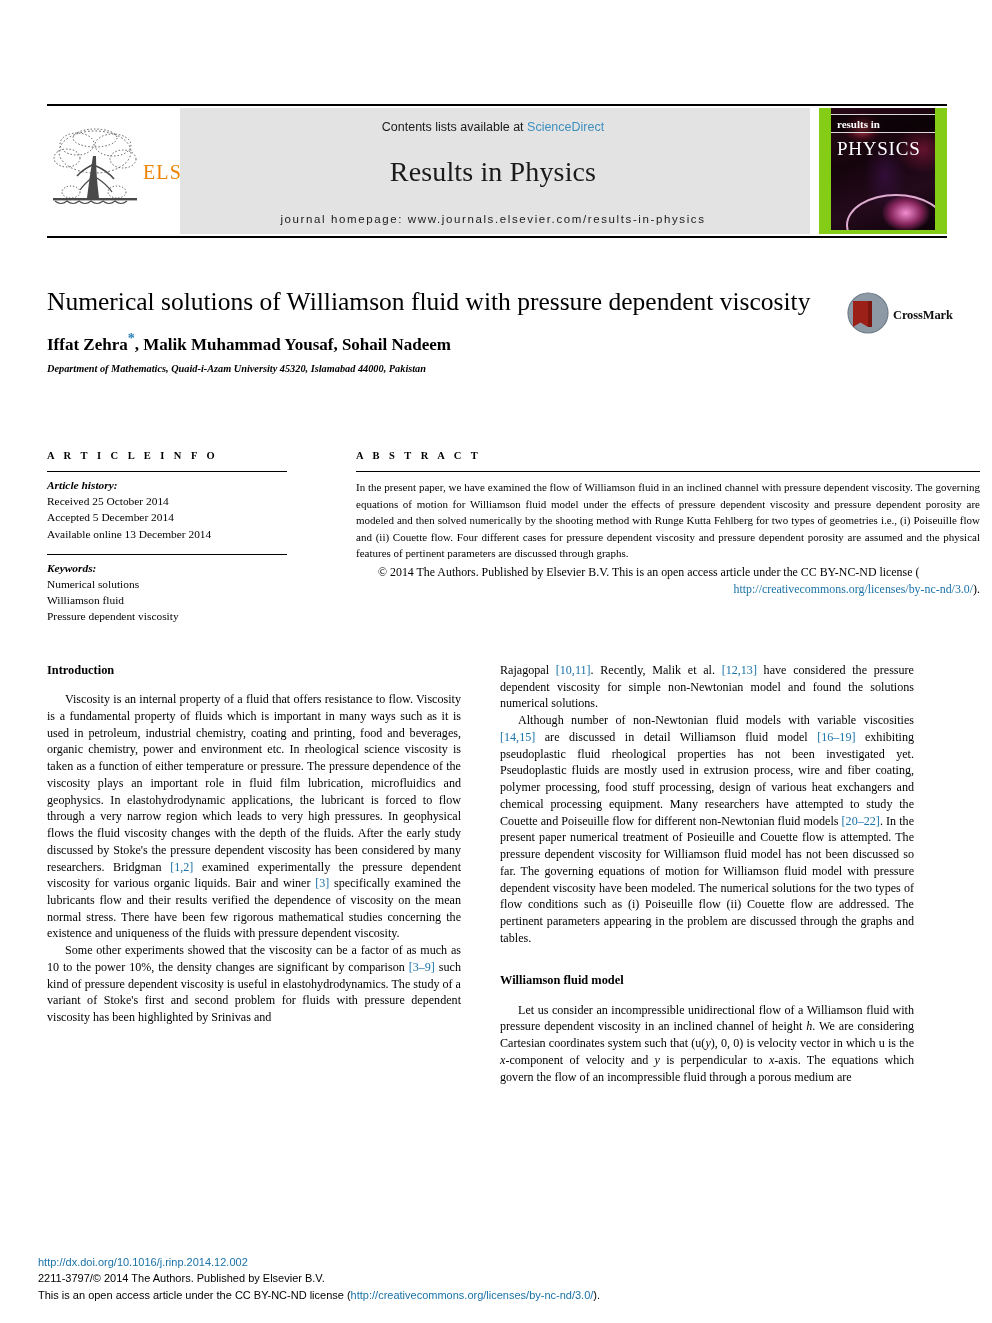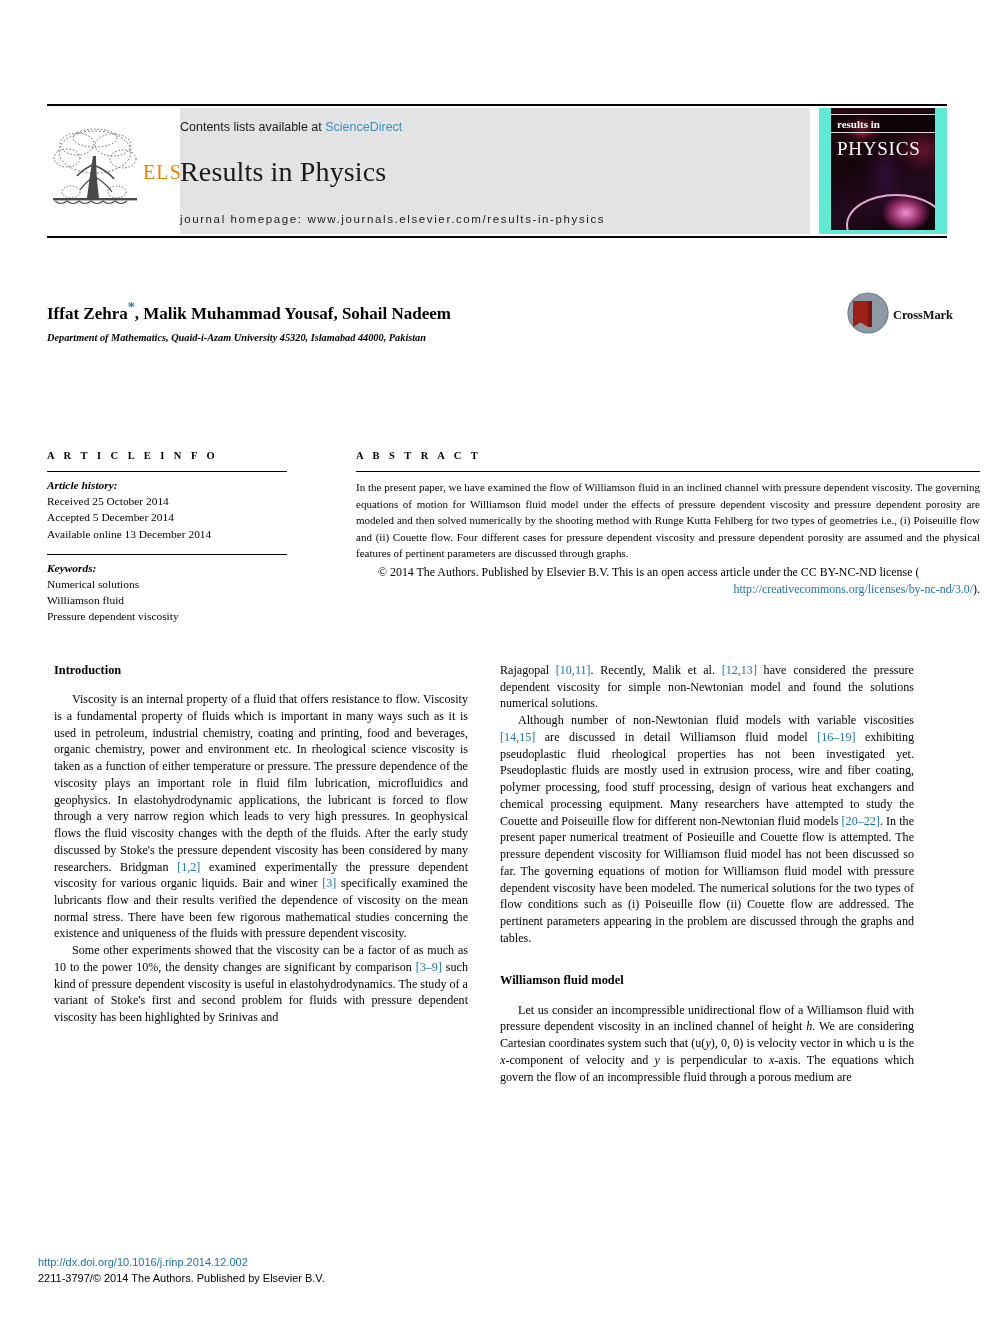--- a/index.html
+++ b/index.html
@@ -66,20 +66,21 @@
     margin-top: 1px;
   }
   .center-band {
     position: absolute;
     left: 133px; top: 2px;
     right: 137px;
     height: 126px;
     background: #e3e3e3;
     display: flex;
     flex-direction: column;
+    align-items: center;
     justify-content: space-between;
     padding: 12px 4px 9px 0;
     box-sizing: border-box;
   }
   .contents-line {
     font-family: "Liberation Sans", sans-serif;
     font-size: 12.5px;
     color: #1a1a1a;
   }
   .contents-line .sd-link {
@@ -96,21 +97,21 @@
     font-family: "Liberation Sans", sans-serif;
     font-size: 11.5px;
     color: #1a1a1a;
     letter-spacing: .14em;
   }
   .cover-thumb {
     position: absolute;
     right: 0px; top: 2px;
     width: 128px;
     height: 126px;
-    background: #5eead4;
+    background: #84cc16;
     display: flex;
     align-items: flex-start;
     justify-content: center;
   }
   .cover-inner {
     width: 104px;
     height: 122px;
     position: relative;
     overflow: hidden;
     background:
@@ -262,21 +263,21 @@
   
   .col {
     position: absolute;
     top: 662px;
     width: 414px;
     font-family: "Liberation Serif", serif;
     font-size: 12.1px;
     line-height: 1.385;
     text-align: justify;
   }
-  .col-left  { left: 54px; }
+  .col-left  { left: 47px; }
   .col-right { left: 500px; }
   .body-head {
     font-family: "Liberation Serif", serif;
     font-weight: bold;
     font-size: 12.4px;
     margin: 0 0 12px 0;
   }
   .body-head.spaced { margin-top: 26px; }
   .col p {
     margin: 0;
@@ -359,20 +360,21 @@
         <div class="cover-band">
           <span>results in</span>
         </div>
         <div class="cover-physics">PHYSICS</div>
         <div class="cover-arc"></div>
       </div>
     </div>
   </div>
 
   <div class="title-area">
+    <h1 class="article-title">Numerical solutions of Williamson fluid with pressure dependent viscosity</h1>
     <div class="authors">
       <span>Iffat Zehra</span><span class="star">*</span><span>, Malik Muhammad Yousaf, Sohail Nadeem</span>
     </div>
     <div class="affiliation">Department of Mathematics, Quaid-i-Azam University 45320, Islamabad 44000, Pakistan</div>
   </div>
 
   <div class="crossmark">
     <span>
       <svg width="42" height="42" viewBox="0 0 42 42" aria-hidden="true">
         <circle cx="21" cy="21" r="20" fill="#8d9aa6"></circle>
@@ -421,15 +423,16 @@
     <p class="noindent"><span>Rajagopal </span><span class="cite">[10,11]</span><span>. Recently, Malik et al. </span><span class="cite">[12,13]</span><span> have considered the pressure dependent viscosity for simple non-Newtonian model and found the solutions numerical solutions.</span></p>
     <p><span>Although number of non-Newtonian fluid models with variable viscosities </span><span class="cite">[14,15]</span><span> are discussed in detail Williamson fluid model </span><span class="cite">[16–19]</span><span> exhibiting pseudoplastic fluid rheological properties has not been investigated yet. Pseudoplastic fluids are mostly used in extrusion process, wire and fiber coating, polymer processing, food stuff processing, design of various heat exchangers and chemical processing equipment. Many researchers have attempted to study the Couette and Poiseuille flow for different non-Newtonian fluid models </span><span class="cite">[20–22]</span><span>. In the present paper numerical treatment of Posieuille and Couette flow is attempted. The pressure dependent viscosity for Williamson fluid model has not been discussed so far. The governing equations of motion for Williamson fluid model with pressure dependent viscosity have been modeled. The numerical solutions for the two types of flow conditions such as (i) Poiseuille flow (ii) Couette flow are addressed. The pertinent parameters appearing in the problem are discussed through the graphs and tables.</span></p>
     <div class="body-head spaced">Williamson fluid model</div>
     <p><span>Let us consider an incompressible unidirectional flow of a Williamson fluid with pressure dependent viscosity in an inclined channel of height </span><span class="ital">h</span><span>. We are considering Cartesian coordinates system such that (u(</span><span class="ital">y</span><span>), 0, 0) is velocity vector in which u is the </span><span class="ital">x</span><span>-component of velocity and </span><span class="ital">y</span><span> is perpendicular to </span><span class="ital">x</span><span>-axis. The equations which govern the flow of an incompressible fluid through a porous medium are</span></p>
   </div>
 
 
   <div class="footer">
     <div class="doi">http://dx.doi.org/10.1016/j.rinp.2014.12.002</div>
     <div>2211-3797/© 2014 The Authors. Published by Elsevier B.V.</div>
+    <div><span>This is an open access article under the CC BY-NC-ND license (</span><span class="lnk">http://creativecommons.org/licenses/by-nc-nd/3.0/</span><span>).</span></div>
   </div>
 
 </div>
 
 </body></html>

